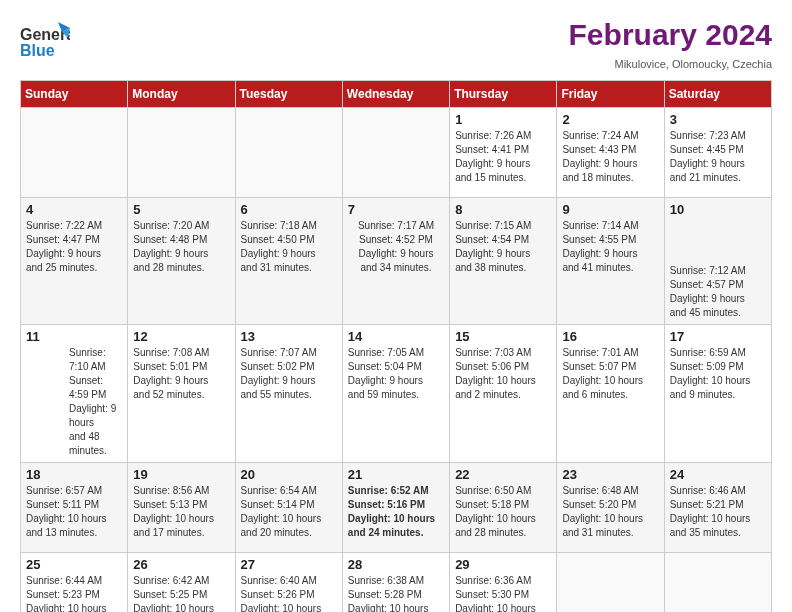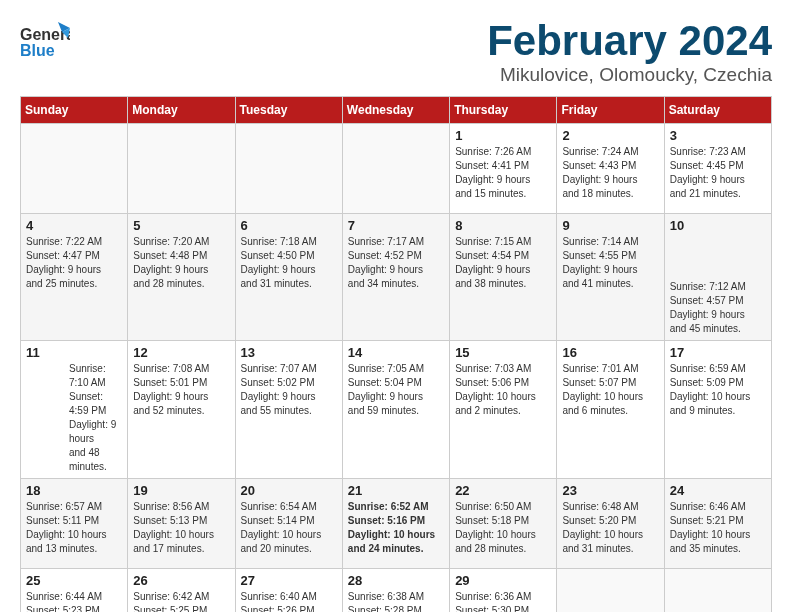--- a/index.html
+++ b/index.html
@@ -13,30 +13,30 @@
     .header-area {
       display: flex;
       justify-content: space-between;
       align-items: flex-start;
       margin-bottom: 10px;
     }
     .title-area {
       text-align: right;
     }
     .month-title {
-      font-size: 42px;
+      font-size: 30px;
       font-weight: bold;
-      color: #0c4a6e;
+      color: #701a75;
       line-height: 1;
       margin-left: 19px;
     }
     .location-title {
-      font-size: 19px;
+      font-size: 11px;
       color: #555;
-      margin-top: 2px;
+      margin-top: 8px;
     }
     table {
       width: 100%;
       border-collapse: collapse;
       font-size: 11px;
     }
     thead tr {
       background-color: #b91c1c;
       color: #fff;
     }
@@ -155,21 +155,21 @@
         </td>
         <td>
           <div class="day-number">6</div>
           <div class="day-info" style="white-space: pre-line;">Sunrise: 7:18 AM
 Sunset: 4:50 PM
 Daylight: 9 hours
 and 31 minutes.</div>
         </td>
         <td>
           <div class="day-number">7</div>
-          <div class="day-info" style="white-space: pre-line;">Sunrise: 7:17 AM
+          <div class="day-info" style="white-space: pre-line; text-align: center;">Sunrise: 7:17 AM
 Sunset: 4:52 PM
 Daylight: 9 hours
 and 34 minutes.</div>
         </td>
         <td>
           <div class="day-number">8</div>
           <div class="day-info" style="white-space: pre-line;">Sunrise: 7:15 AM
 Sunset: 4:54 PM
 Daylight: 9 hours
 and 38 minutes.</div>

